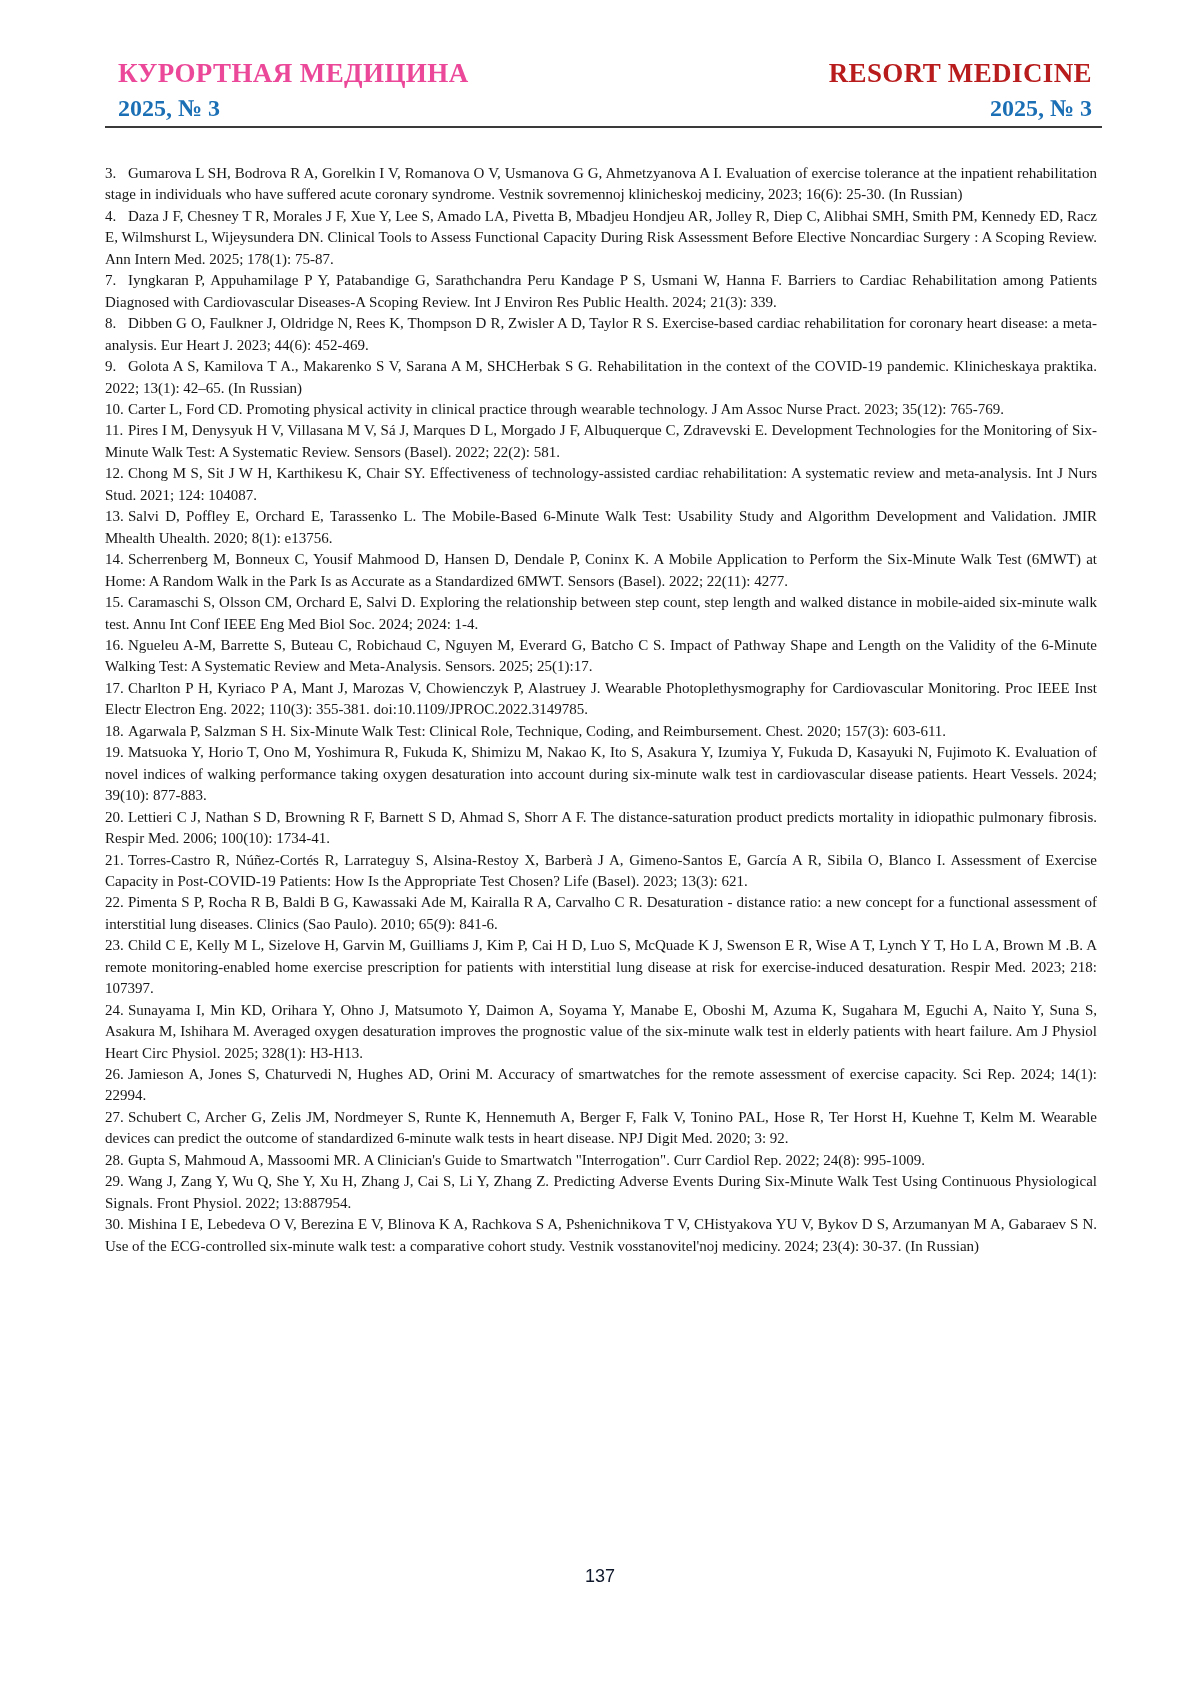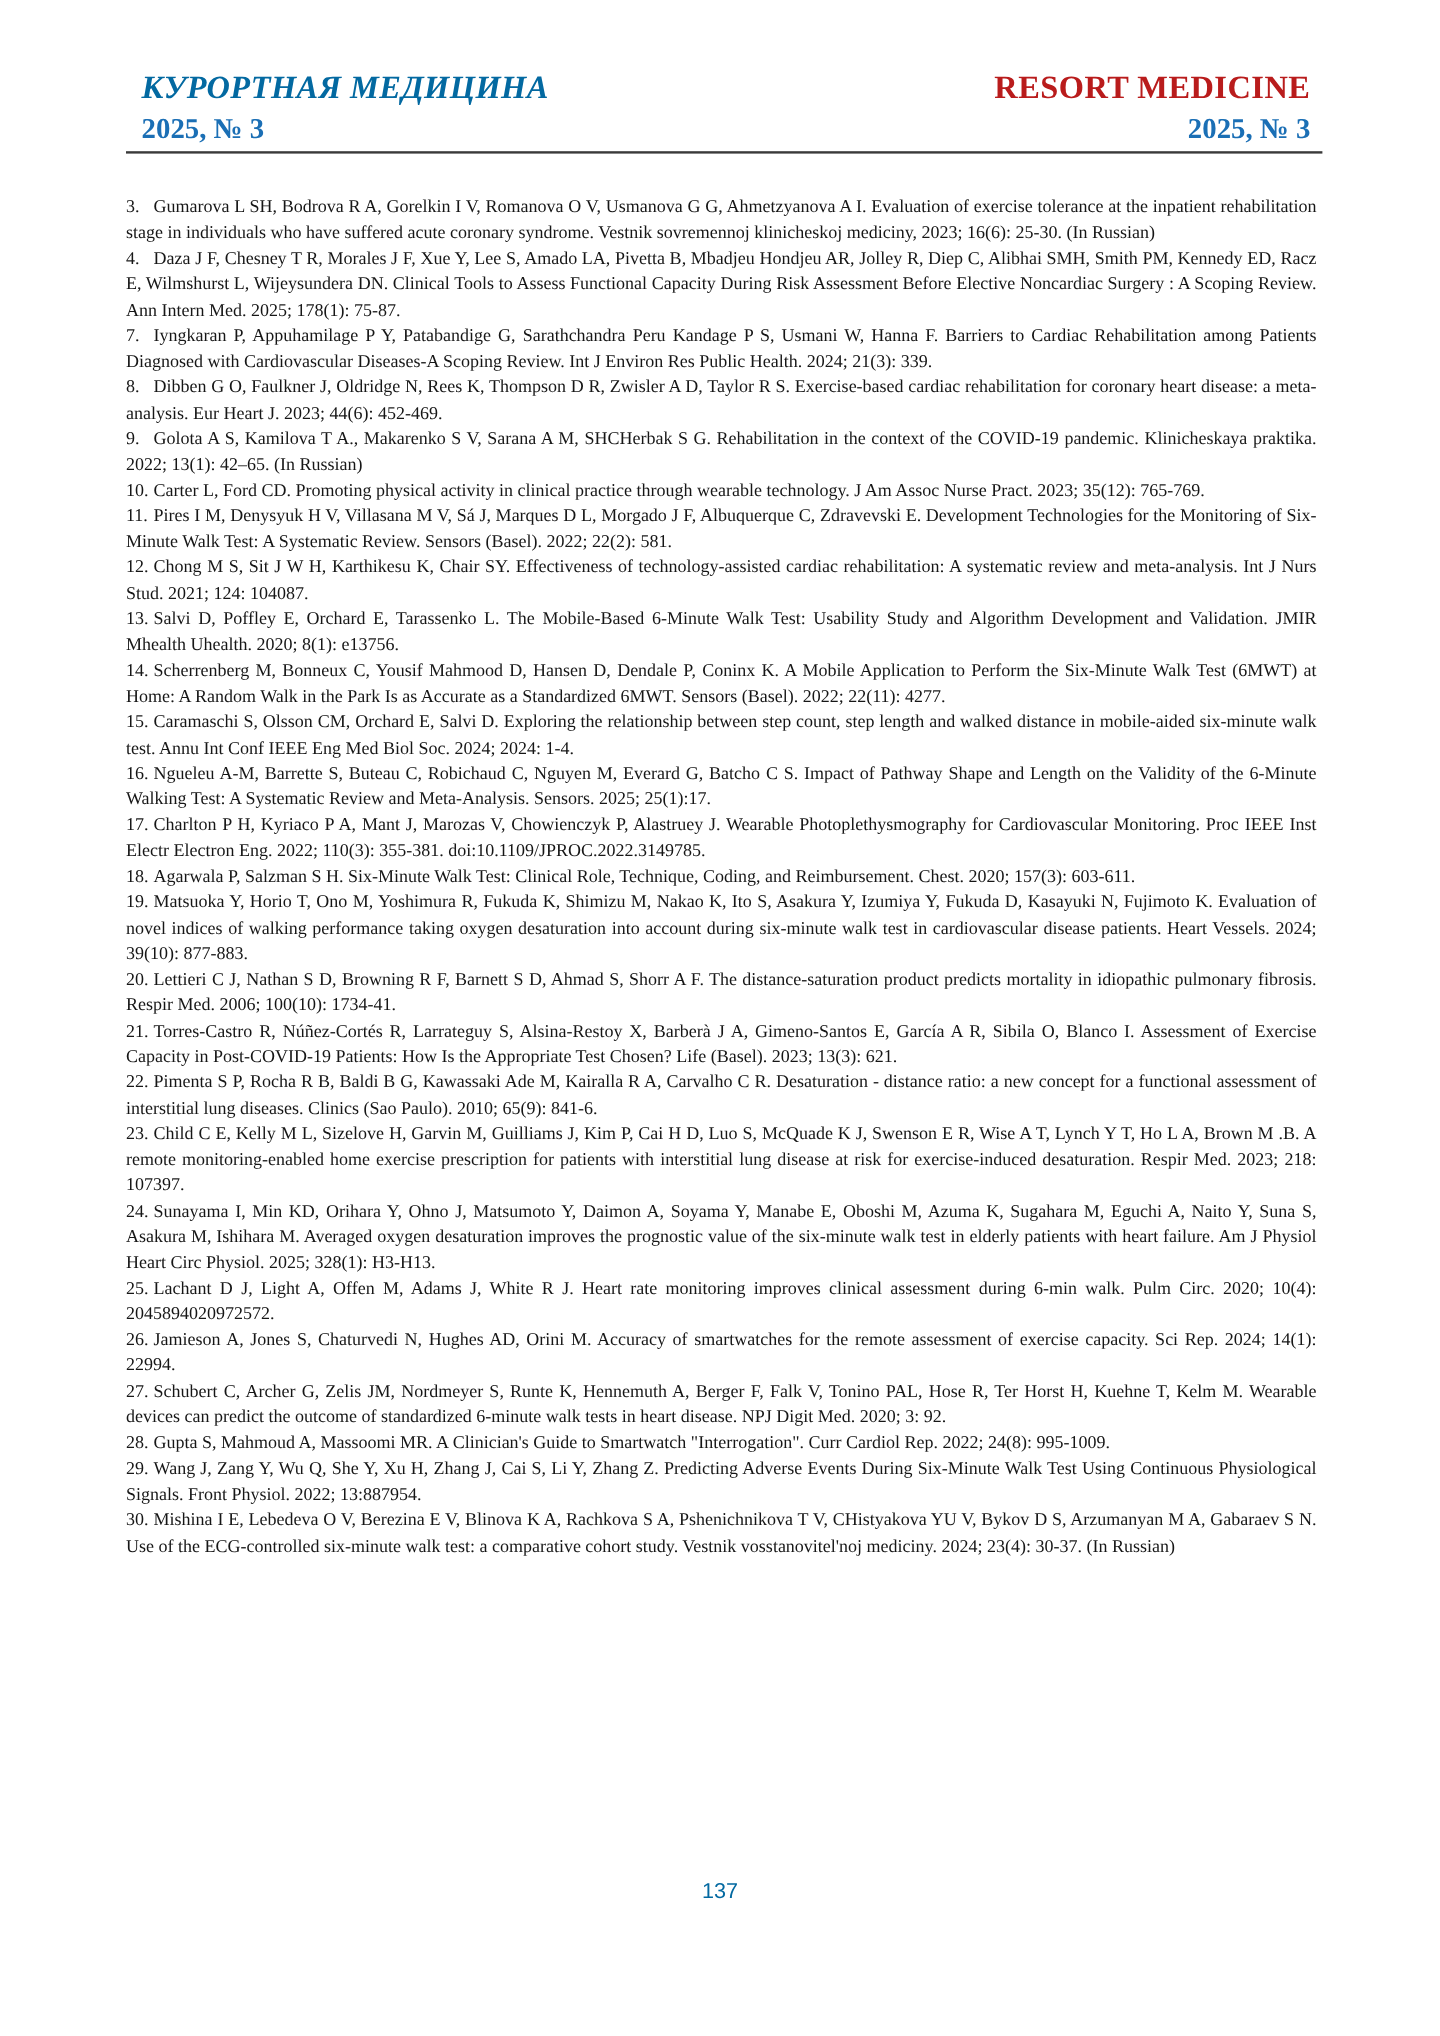--- a/index.html
+++ b/index.html
@@ -48,31 +48,31 @@
   .ref-num {
     display: inline-block;
     min-width: 23px;
   }
   .page-number {
     position: absolute;
     top: 1566px; left: 0; right: 0;
     text-align: center;
     font-family: "Liberation Sans", sans-serif;
     font-size: 18px;
-    color: #0369a1;
+    color: #0f172a;
   }
 </style>
 </head>
 <body>
 
 <div class="page">
 
   <div class="header-row">
     <div class="header-block left">
-      <div class="journal-title" style="color: #0369a1; font-style: italic;">КУРОРТНАЯ МЕДИЦИНА</div>
+      <div class="journal-title" style="color: #ec4899;">КУРОРТНАЯ МЕДИЦИНА</div>
       <div class="journal-issue" style="color: rgb(27, 111, 181);">2025, № 3</div>
     </div>
     <div class="header-block right">
       <div class="journal-title" style="color: #b91c1c;">RESORT MEDICINE</div>
       <div class="journal-issue" style="color: rgb(27, 111, 181);">2025, № 3</div>
     </div>
   </div>
 
   <div class="header-divider"></div>
 
@@ -90,21 +90,20 @@
       <p class="reference-item"><span class="ref-num">15.</span><span>Caramaschi S, Olsson CM, Orchard E, Salvi D. Exploring the relationship between step count, step length and walked distance in mobile-aided six-minute walk test. Annu Int Conf IEEE Eng Med Biol Soc. 2024; 2024: 1-4.</span></p>
       <p class="reference-item"><span class="ref-num">16.</span><span>Ngueleu A-M, Barrette S, Buteau C, Robichaud C, Nguyen M, Everard G, Batcho C S. Impact of Pathway Shape and Length on the Validity of the 6-Minute Walking Test: A Systematic Review and Meta-Analysis. Sensors. 2025; 25(1):17.</span></p>
       <p class="reference-item"><span class="ref-num">17.</span><span>Charlton P H, Kyriaco P A, Mant J, Marozas V, Chowienczyk P, Alastruey J. Wearable Photoplethysmography for Cardiovascular Monitoring. Proc IEEE Inst Electr Electron Eng. 2022; 110(3): 355-381. doi:10.1109/JPROC.2022.3149785.</span></p>
       <p class="reference-item"><span class="ref-num">18.</span><span>Agarwala P, Salzman S H. Six-Minute Walk Test: Clinical Role, Technique, Coding, and Reimbursement. Chest. 2020; 157(3): 603-611.</span></p>
       <p class="reference-item"><span class="ref-num">19.</span><span>Matsuoka Y, Horio T, Ono M, Yoshimura R, Fukuda K, Shimizu M, Nakao K, Ito S, Asakura Y, Izumiya Y, Fukuda D, Kasayuki N, Fujimoto K. Evaluation of novel indices of walking performance taking oxygen desaturation into account during six-minute walk test in cardiovascular disease patients. Heart Vessels. 2024; 39(10): 877-883.</span></p>
       <p class="reference-item"><span class="ref-num">20.</span><span>Lettieri C J, Nathan S D, Browning R F, Barnett S D, Ahmad S, Shorr A F. The distance-saturation product predicts mortality in idiopathic pulmonary fibrosis. Respir Med. 2006; 100(10): 1734-41.</span></p>
       <p class="reference-item"><span class="ref-num">21.</span><span>Torres-Castro R, Núñez-Cortés R, Larrateguy S, Alsina-Restoy X, Barberà J A, Gimeno-Santos E, García A R, Sibila O, Blanco I. Assessment of Exercise Capacity in Post-COVID-19 Patients: How Is the Appropriate Test Chosen? Life (Basel). 2023; 13(3): 621.</span></p>
       <p class="reference-item"><span class="ref-num">22.</span><span>Pimenta S P, Rocha R B, Baldi B G, Kawassaki Ade M, Kairalla R A, Carvalho C R. Desaturation - distance ratio: a new concept for a functional assessment of interstitial lung diseases. Clinics (Sao Paulo). 2010; 65(9): 841-6.</span></p>
       <p class="reference-item"><span class="ref-num">23.</span><span>Child C E, Kelly M L, Sizelove H, Garvin M, Guilliams J, Kim P, Cai H D, Luo S, McQuade K J, Swenson E R, Wise A T, Lynch Y T, Ho L A, Brown M .B. A remote monitoring-enabled home exercise prescription for patients with interstitial lung disease at risk for exercise-induced desaturation. Respir Med. 2023; 218: 107397.</span></p>
       <p class="reference-item"><span class="ref-num">24.</span><span>Sunayama I, Min KD, Orihara Y, Ohno J, Matsumoto Y, Daimon A, Soyama Y, Manabe E, Oboshi M, Azuma K, Sugahara M, Eguchi A, Naito Y, Suna S, Asakura M, Ishihara M. Averaged oxygen desaturation improves the prognostic value of the six-minute walk test in elderly patients with heart failure. Am J Physiol Heart Circ Physiol. 2025; 328(1): H3-H13.</span></p>
-      <p class="reference-item"><span class="ref-num">25.</span><span>Lachant D J, Light A, Offen M, Adams J, White R J. Heart rate monitoring improves clinical assessment during 6-min walk. Pulm Circ. 2020; 10(4): 2045894020972572.</span></p>
       <p class="reference-item"><span class="ref-num">26.</span><span>Jamieson A, Jones S, Chaturvedi N, Hughes AD, Orini M. Accuracy of smartwatches for the remote assessment of exercise capacity. Sci Rep. 2024; 14(1): 22994.</span></p>
       <p class="reference-item"><span class="ref-num">27.</span><span>Schubert C, Archer G, Zelis JM, Nordmeyer S, Runte K, Hennemuth A, Berger F, Falk V, Tonino PAL, Hose R, Ter Horst H, Kuehne T, Kelm M. Wearable devices can predict the outcome of standardized 6-minute walk tests in heart disease. NPJ Digit Med. 2020; 3: 92.</span></p>
       <p class="reference-item"><span class="ref-num">28.</span><span>Gupta S, Mahmoud A, Massoomi MR. A Clinician's Guide to Smartwatch "Interrogation". Curr Cardiol Rep. 2022; 24(8): 995-1009.</span></p>
       <p class="reference-item"><span class="ref-num">29.</span><span>Wang J, Zang Y, Wu Q, She Y, Xu H, Zhang J, Cai S, Li Y, Zhang Z. Predicting Adverse Events During Six-Minute Walk Test Using Continuous Physiological Signals. Front Physiol. 2022; 13:887954.</span></p>
       <p class="reference-item"><span class="ref-num">30.</span><span>Mishina I E, Lebedeva O V, Berezina E V, Blinova K A, Rachkova S A, Pshenichnikova T V, CHistyakova YU V, Bykov D S, Arzumanyan M A, Gabaraev S N. Use of the ECG-controlled six-minute walk test: a comparative cohort study. Vestnik vosstanovitel'noj mediciny. 2024; 23(4): 30-37. (In Russian)</span></p>
     </div>
 
   <div class="page-number">137</div>
 
 </div>

